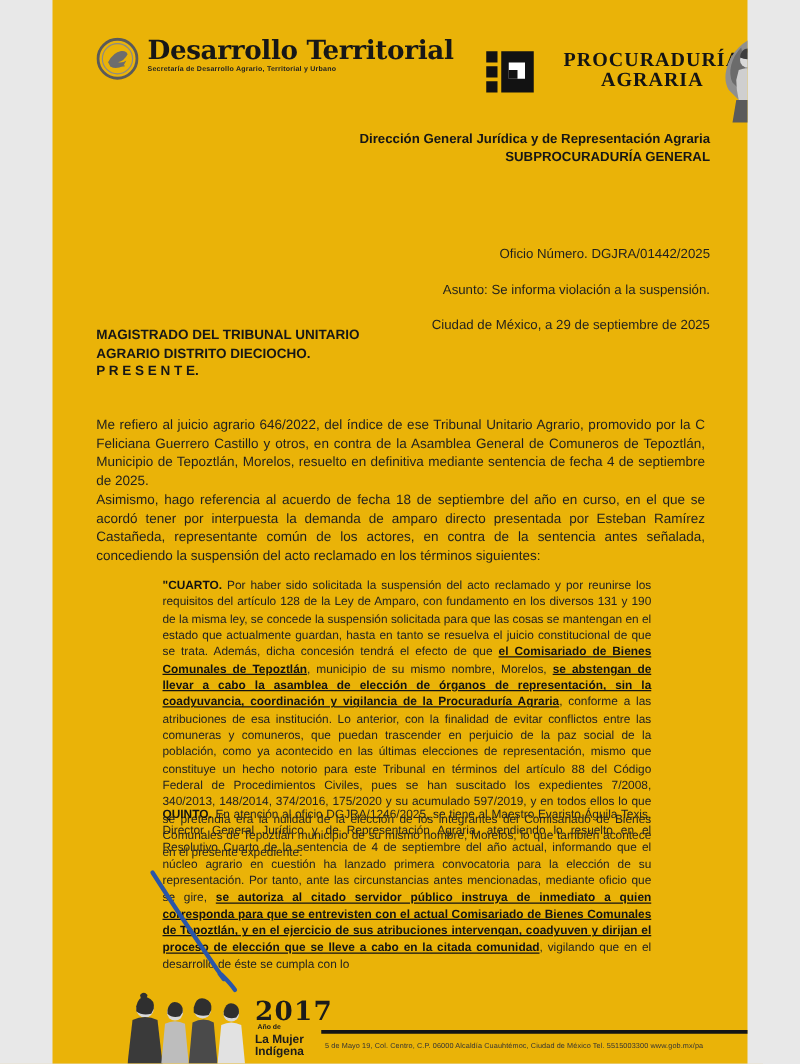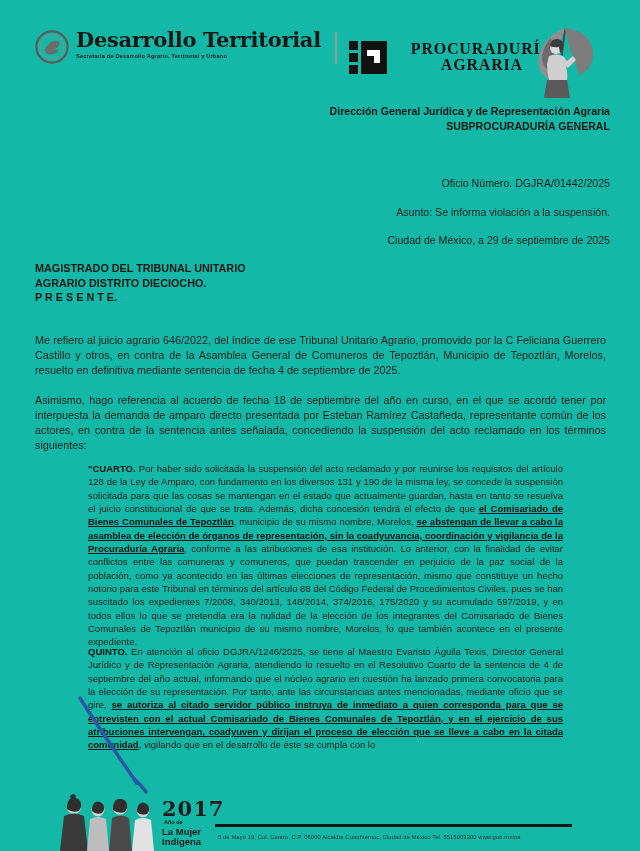--- a/index.html
+++ b/index.html
@@ -1,20 +1,20 @@
 <!DOCTYPE html>
 <html><head>
 <meta charset="utf-8">
 <style>
   html,body{margin:0;padding:0;background:#e8e8e8;}
   .page{
     position:relative;
-    width:640px;height:851px;
+    width:556px;height:851px;
     margin:0 auto;
-    background:#14b8a6;
+    background:#eab308;
     font-family:"Liberation Sans", sans-serif;
     color:#1f1f1f;
     overflow:hidden;
     text-decoration:underline;
   }
   
   .masthead{
     position:absolute;left:35px;top:28px;right:35px;height:62px;
     display:flex;align-items:flex-start;
   }
@@ -40,21 +40,21 @@
   .pa-text{
     font-family:"Liberation Serif", serif;font-weight:bold;
     font-size:16px;line-height:16px;letter-spacing:0.8px;color:#141414;
   }
   .hero-figure{position:absolute;left:507px;top:24px;width:98px;height:78px;}
   
   .right-block{
     position:absolute;left:0;right:30px;top:104px;
     text-align:right;font-weight:bold;font-size:10.6px;line-height:15px;color:#161616;
   }
-  .meta{position:absolute;right:30px;text-align:right;font-size:10.6px;color:#1f1f1f;}
+  .meta{position:absolute;right:30px;text-align:right;font-size:10.6px;color:#1f1f1f;margin-top:20px;}
   .meta.oficio{top:177px;}
   .meta.asunto{top:206px;}
   .meta.fecha{top:234px;}
   
   .addressee{
     position:absolute;left:35px;top:261px;
     font-weight:bold;font-size:10.8px;line-height:14.6px;color:#161616;
   }
   
   .bodytext{position:absolute;left:35px;right:34px;}

